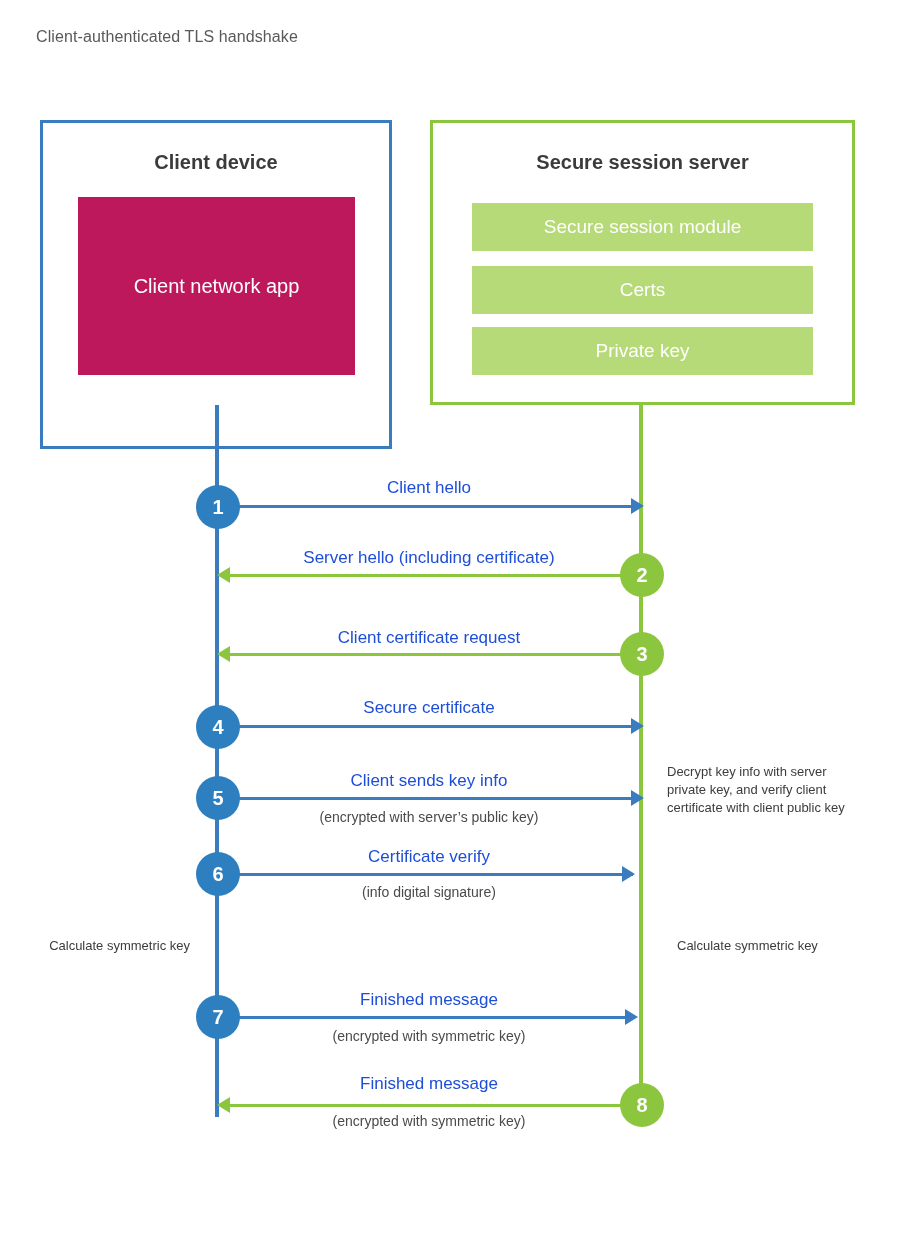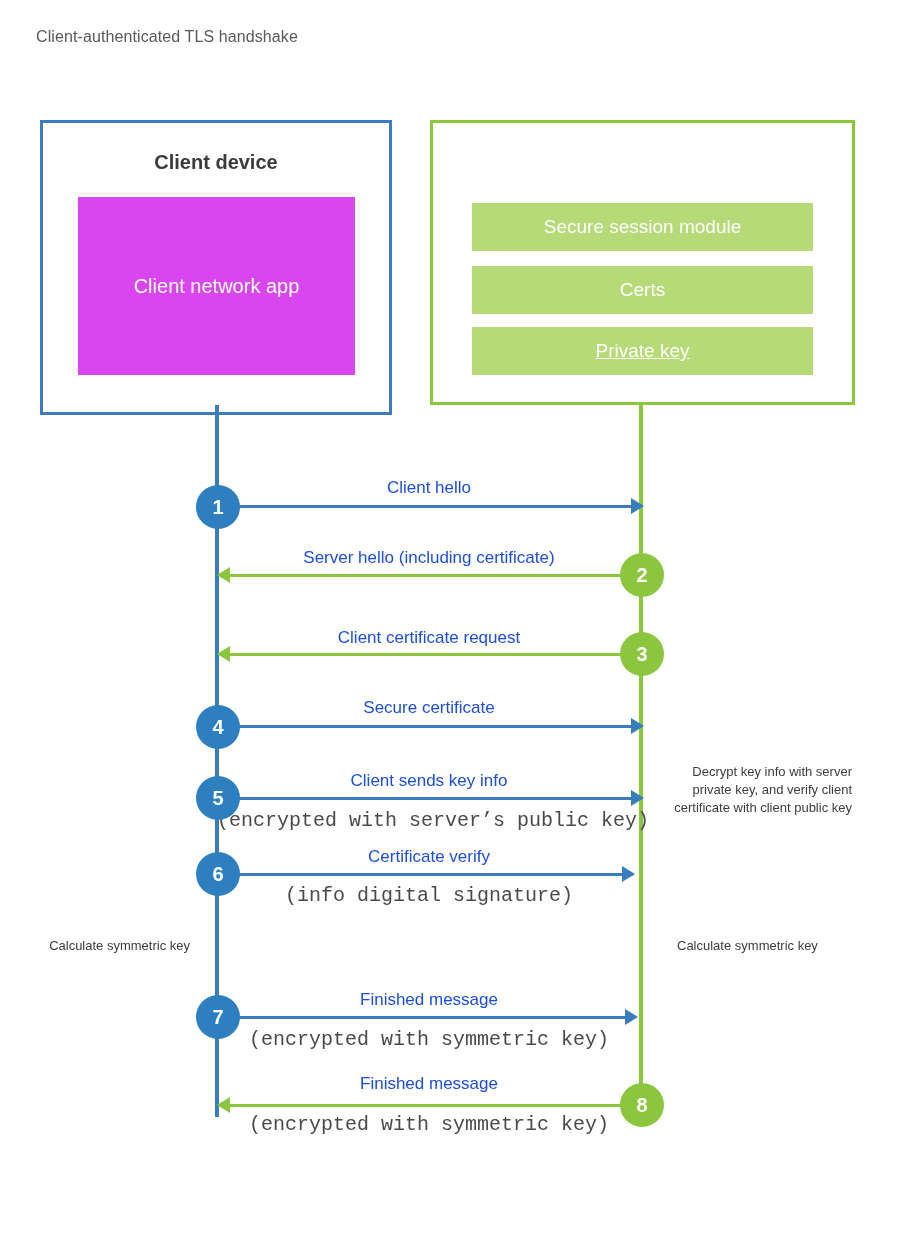--- a/index.html
+++ b/index.html
@@ -31,21 +31,21 @@
   
   .actor-box {
     position: absolute;
     background: #ffffff;
     box-sizing: border-box;
   }
   #client-box {
     left: 40px;
     top: 120px;
     width: 352px;
-    height: 295px;
+    height: 329px;
     border: 3px solid #3a7cbe;
   }
   #server-box {
     left: 430px;
     top: 120px;
     width: 425px;
     height: 285px;
     border: 3px solid #8cc63e;
   }
   .actor-title {
@@ -58,21 +58,21 @@
     font-weight: bold;
     color: #3b3b3b;
   }
 
   #client-app {
     position: absolute;
     left: 35px;
     top: 74px;
     width: 277px;
     height: 178px;
-    background: #d946ef;
+    background: #be185d;
     color: #ffffff;
     font-size: 20px;
     line-height: 28px;
     text-align: center;
     display: flex;
     align-items: center;
     justify-content: center;
     box-sizing: border-box;
     padding: 0 10px;
   }
@@ -84,21 +84,21 @@
     height: 48px;
     background: #b5da77;
     color: #ffffff;
     font-size: 19px;
     display: flex;
     align-items: center;
     justify-content: center;
   }
   #server-bar-0 { top: 80px; }
   #server-bar-1 { top: 143px; }
-  #server-bar-2 { top: 204px; text-decoration: underline; }
+  #server-bar-2 { top: 204px; }
 
   
   .lifeline {
     position: absolute;
     width: 4px;
   }
   #client-lifeline {
     left: 215px;
     top: 405px;
     height: 712px;
@@ -148,63 +148,63 @@
   .msg-label {
     position: absolute;
     text-align: center;
     font-size: 17px;
     color: #1d4ed8;
     white-space: nowrap;
   }
   .msg-sublabel {
     position: absolute;
     text-align: center;
-    font-size: 20px;
+    font-size: 14px;
     color: #4a4a4a;
     white-space: nowrap;
-    font-family: Liberation Mono, monospace;
   }
 
   
   .side-note {
     position: absolute;
     font-size: 13px;
     line-height: 18px;
     color: #3c3c3c;
   }
   #note-client-calc {
     left: 40px;
     top: 937px;
     width: 150px;
     text-align: right;
   }
   #note-server-decrypt {
     left: 667px;
     top: 763px;
     width: 185px;
-    text-align: right;
+    text-align: left;
   }
   #note-server-calc {
     left: 677px;
     top: 937px;
     width: 170px;
     text-align: left;
   }
 </style>
 </head>
 <body>
 
 <div id="diagram-title">Client-authenticated TLS handshake</div>
 
 <div id="client-box" class="actor-box">
   <div class="actor-title">Client device</div>
   <div id="client-app">Client network app</div>
 </div>
 
 <div id="server-box" class="actor-box">
+  <div class="actor-title">Secure session server</div>
   <div id="server-bar-1" class="server-bar">Certs</div>
   <div id="server-bar-0" class="server-bar">Secure session module</div>
   <div id="server-bar-2" class="server-bar">Private key</div>
 </div>
 
 <div id="client-lifeline" class="lifeline"></div>
 <div id="server-lifeline" class="lifeline"></div>
 
 <div class="msg-label" style="left:217px; top:478px; width:424px;">Client hello</div>
 <div class="msg-line blue" style="left:217px; top:505px; width:416px;"></div>

